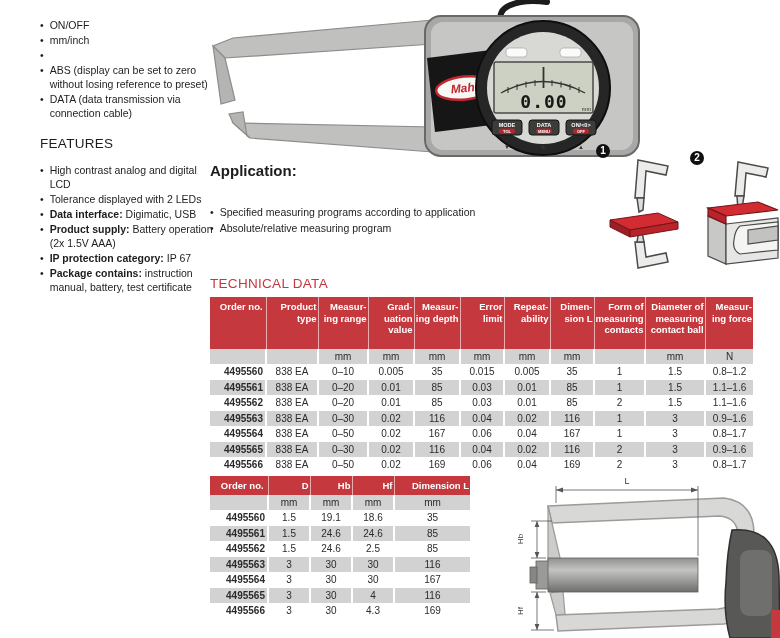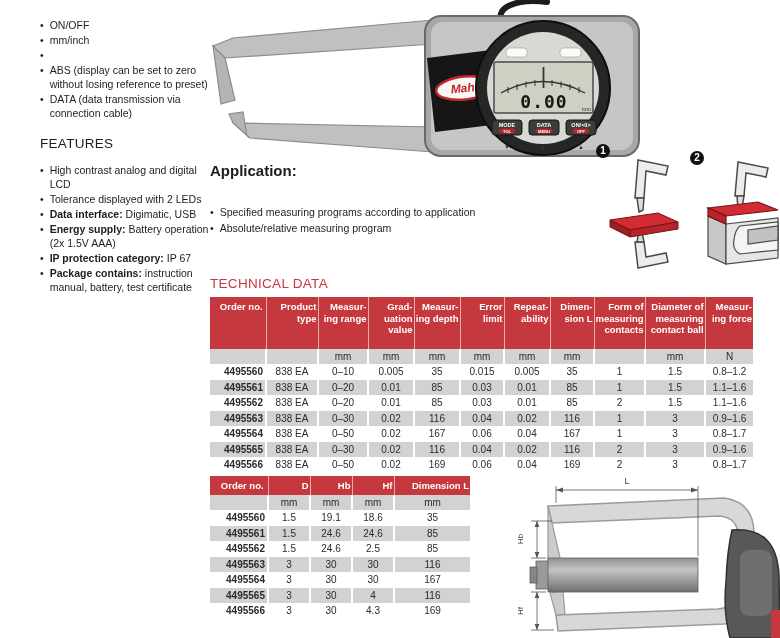--- a/index.html
+++ b/index.html
@@ -80,21 +80,21 @@
       <li>
         <span class="dot">•</span>
         <span>Tolerance displayed with 2 LEDs</span>
       </li>
       <li>
         <span class="dot">•</span>
         <span><b>Data interface:</b> Digimatic, USB</span>
       </li>
       <li>
         <span class="dot">•</span>
-        <span><b>Energy supply:</b> Battery operation (2x 1.5V AAA)</span>
+        <span><b>Product supply:</b> Battery operation (2x 1.5V AAA)</span>
       </li>
       <li>
         <span class="dot">•</span>
         <span><b>IP protection category:</b> IP 67</span>
       </li>
       <li>
         <span class="dot">•</span>
         <span><b>Package contains:</b> instruction manual, battery, test certificate</span>
       </li>
     </ul>

